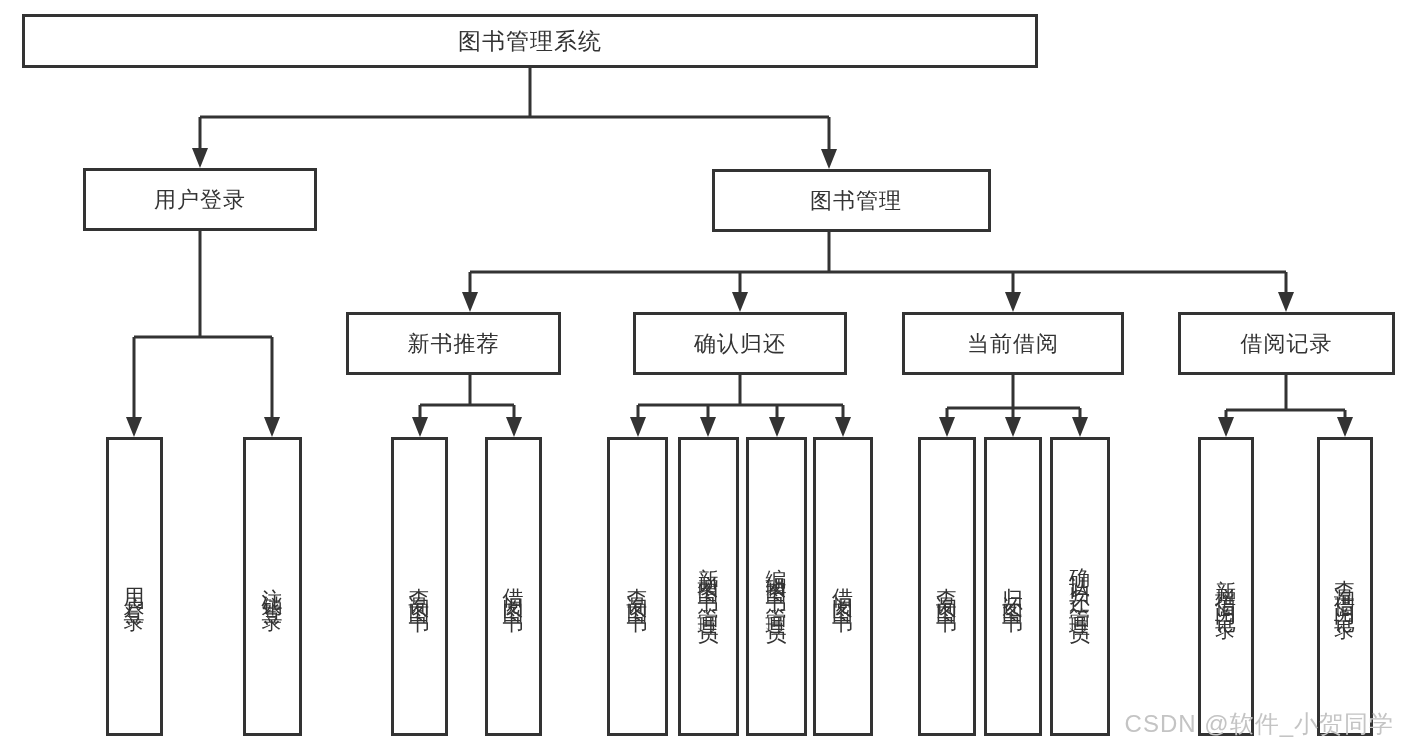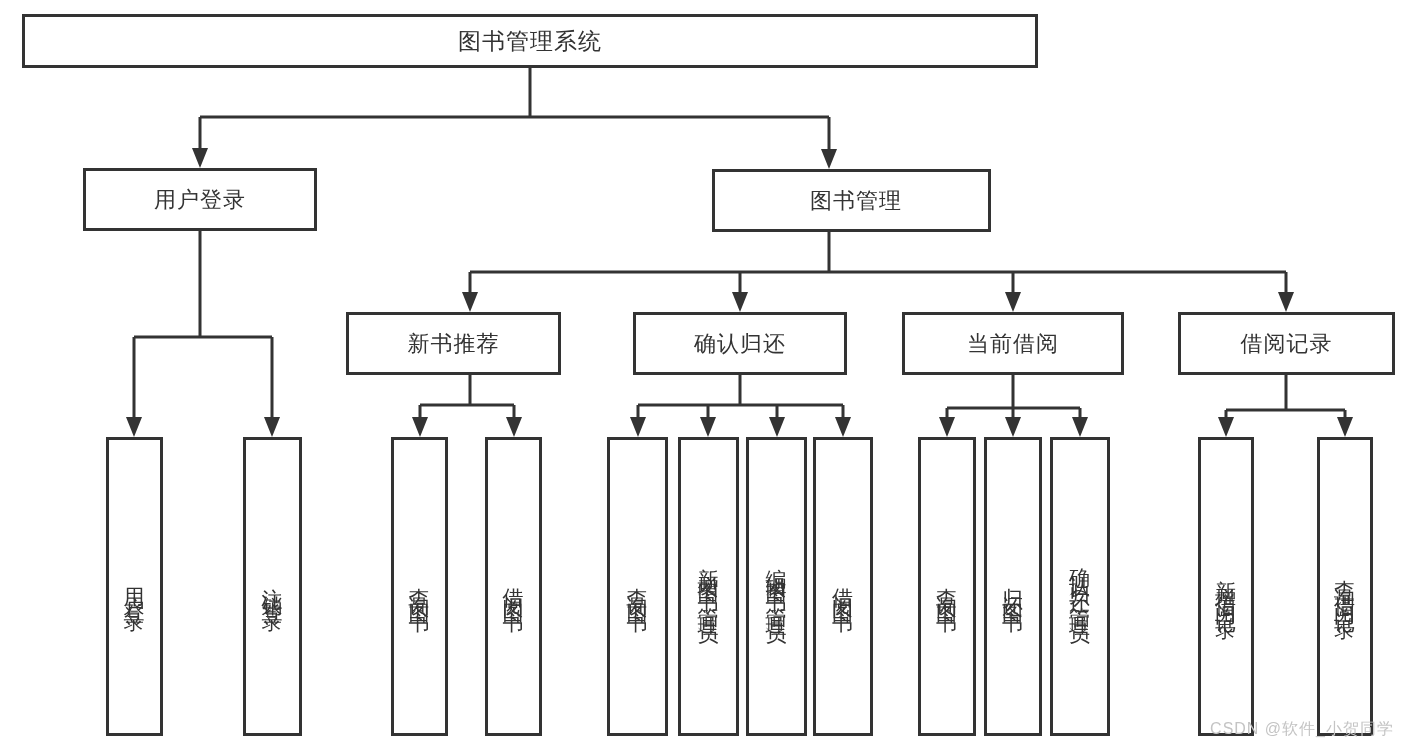--- a/index.html
+++ b/index.html
@@ -62,21 +62,21 @@
     font-size:21px;
     letter-spacing:8px;
     line-height:1;
     color:var(--text);
     white-space:nowrap;
   }
   .watermark{
     position:absolute;
     right:11px;
     bottom:7px;
-    font-size:16px;
+    font-size:24px;
     letter-spacing:1px;
     color:var(--watermark);
     z-index:10;
     white-space:nowrap;
   }
 </style>
 </head>
 <body>
 
 <div class="stage">

